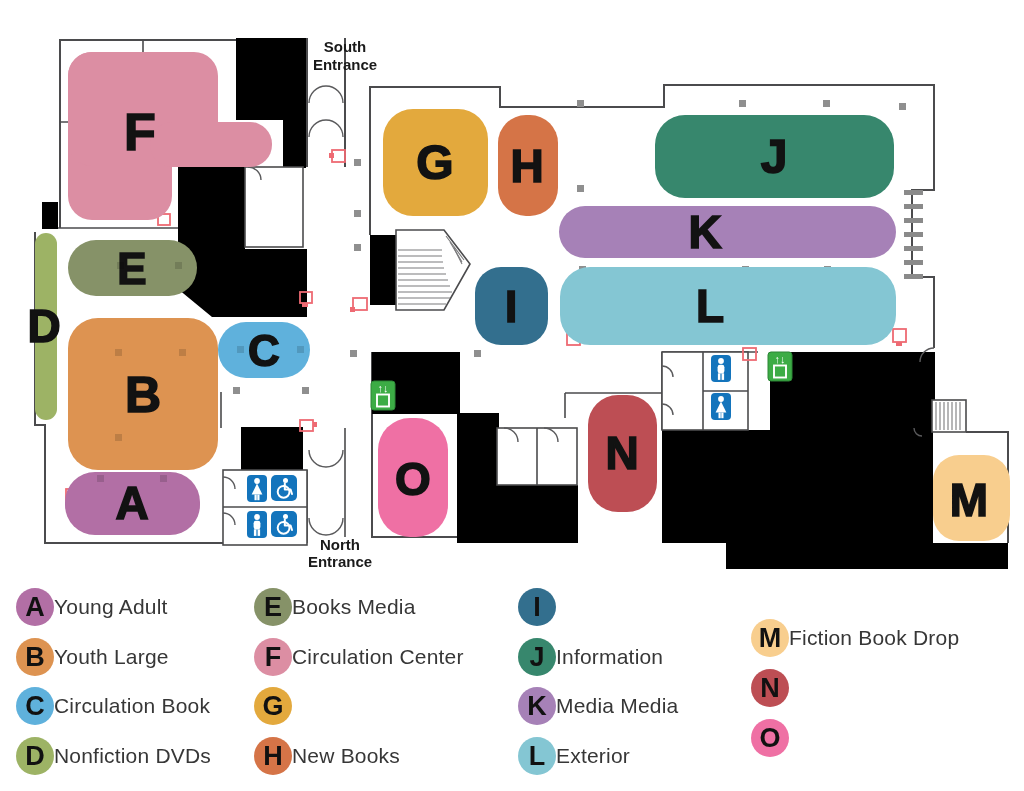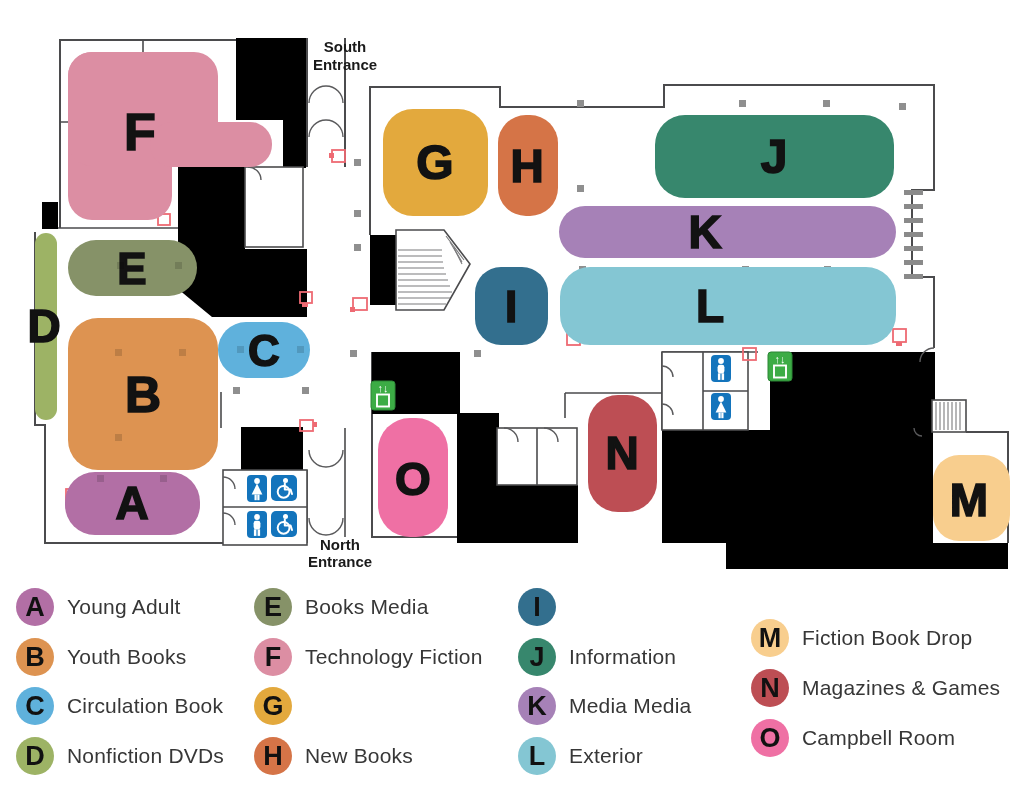--- a/index.html
+++ b/index.html
@@ -20,21 +20,21 @@
   .rletter{font-family:"Liberation Sans",sans-serif;font-weight:700;fill:#121212;stroke:#121212;stroke-width:1.6;text-anchor:middle;}
   .entrance{font-family:"Liberation Sans",sans-serif;font-weight:700;font-size:15px;fill:#1a1a1a;text-anchor:middle;}
   .iconwhite{fill:#ffffff;}
   .iconstroke{fill:none;stroke:#ffffff;stroke-width:2;stroke-linecap:round;stroke-linejoin:round;}
   .elv-txt{font-family:"Liberation Sans",sans-serif;font-weight:700;font-size:11px;fill:#fff;text-anchor:middle;}
   
   #legend{position:absolute;left:0;top:570px;width:1024px;height:221px;background:#fff;}
   .lrow{position:absolute;display:flex;align-items:center;height:38px;white-space:nowrap;}
   .lcirc{width:38px;height:38px;border-radius:50%;display:flex;align-items:center;justify-content:center;
          font-weight:700;font-size:27px;color:#111;flex:0 0 38px;}
-  .llabel{margin-left:13px;font-size:21px;color:#373737;letter-spacing:0.2px;}
+  .llabel{margin-left:0;font-size:21px;color:#373737;letter-spacing:0.2px;}
 </style>
 </head>
 <body>
 
 <div id="stage">
 
 <svg id="plan" width="1024" height="570" viewBox="0 0 1024 570">
   <defs>
     <g id="sym-man">
       <rect x="0" y="0" width="20" height="27" rx="4" fill="#1374BC"></rect>
@@ -314,21 +314,21 @@
   <div class="lrow" style="left:16px;top:18px">
     <span class="lcirc" style="background-color: rgb(178, 111, 165);">
           <span>A</span>
         </span>
     <span class="llabel">Young Adult</span>
   </div>
   <div class="lrow" style="left:16px;top:68px">
     <span class="lcirc" style="background-color: rgb(221, 147, 81);">
           <span>B</span>
         </span>
-    <span class="llabel">Youth Books</span>
+    <span class="llabel">Youth Large</span>
   </div>
   <div class="lrow" style="left:16px;top:117px">
     <span class="lcirc" style="background-color: rgb(95, 177, 220);">
           <span>C</span>
         </span>
     <span class="llabel">Circulation Book</span>
   </div>
   <div class="lrow" style="left:16px;top:167px">
     <span class="lcirc" style="background-color: rgb(157, 179, 101);">
           <span>D</span>
@@ -339,21 +339,21 @@
   <div class="lrow" style="left:254px;top:18px">
     <span class="lcirc" style="background-color: rgb(134, 146, 104);">
           <span>E</span>
         </span>
     <span class="llabel">Books Media</span>
   </div>
   <div class="lrow" style="left:254px;top:68px">
     <span class="lcirc" style="background-color: rgb(220, 142, 163);">
           <span>F</span>
         </span>
-    <span class="llabel">Technology Fiction</span>
+    <span class="llabel">Circulation Center</span>
   </div>
   <div class="lrow" style="left:254px;top:117px">
     <span class="lcirc" style="background-color: rgb(227, 169, 61);">
           <span>G</span>
         </span>
   </div>
   <div class="lrow" style="left:254px;top:167px">
     <span class="lcirc" style="background-color: rgb(213, 116, 71);">
           <span>H</span>
         </span>
@@ -387,23 +387,21 @@
   <div class="lrow" style="left:751px;top:49px">
     <span class="lcirc" style="background-color: rgb(248, 206, 142);">
           <span>M</span>
         </span>
     <span class="llabel">Fiction Book Drop</span>
   </div>
   <div class="lrow" style="left:751px;top:99px">
     <span class="lcirc" style="background-color: rgb(189, 78, 84);">
           <span>N</span>
         </span>
-    <span class="llabel">Magazines &amp; Games</span>
   </div>
   <div class="lrow" style="left:751px;top:149px">
     <span class="lcirc" style="background-color: rgb(239, 112, 164);">
           <span>O</span>
         </span>
-    <span class="llabel">Campbell Room</span>
   </div>
 </div>
 
 </div>
 
 </body></html>

